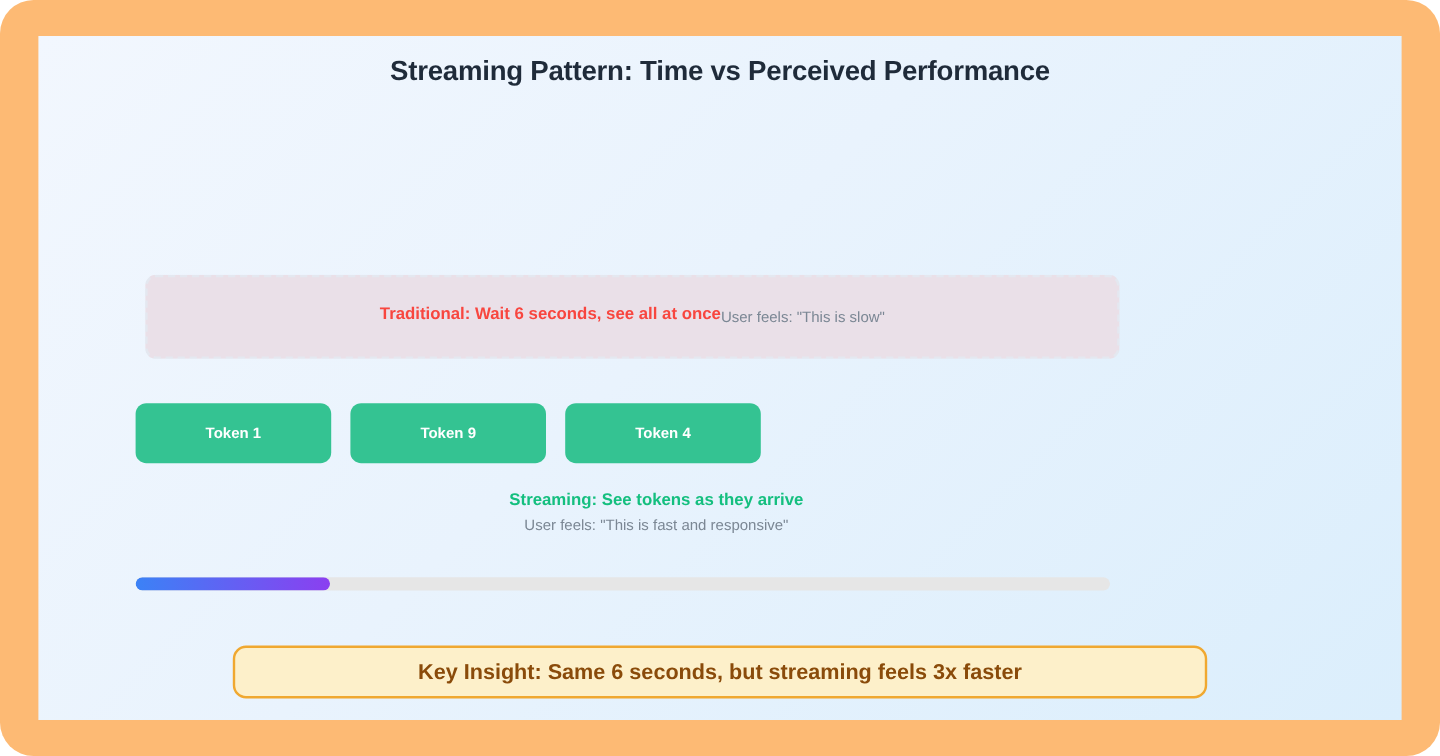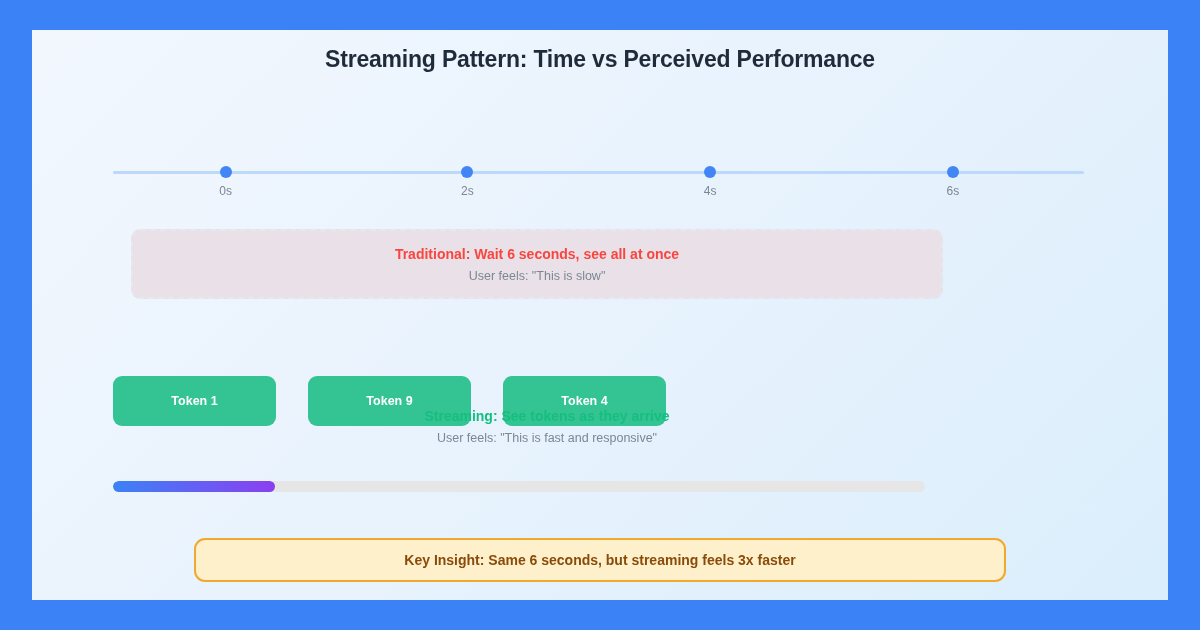--- a/index.html
+++ b/index.html
@@ -12,21 +12,22 @@
   }
   body {
     font-family: "Liberation Sans", sans-serif;
     -webkit-font-smoothing: antialiased;
   }
 
   #stage {
     position: relative;
     width: 1200px;
     height: 630px;
-    background: #3b82f6;
+    background: #fdba74;
+    border-radius: 28px;
   }
 
   
   #canvas {
     position: absolute;
     left: 32px;
     top: 30px;
     width: 1136px;
     height: 570px;
     background: linear-gradient(135deg, #f2f7fe 0%, #e9f3fd 45%, #dbeefc 100%);
@@ -83,30 +84,30 @@
     top: 32px;
     width: 60px;
     text-align: center;
     font-size: 12px;
     color: #7b8794;
   }
 
   
   .trad-card {
     position: absolute;
-    left: 99px;
+    left: 89px;
     top: 199px;
     width: 812px;
     height: 70px;
     background: #eae0e8;
     border: 2px dashed #e4e8f0;
     border-radius: 9px;
     box-sizing: border-box;
     display: flex;
-    flex-direction: column;
+    flex-direction: row;
     align-items: center;
     justify-content: center;
   }
   .trad-title {
     font-size: 14px;
     font-weight: bold;
     color: #f8463f;
     margin-bottom: 7px;
   }
   .trad-sub {
@@ -114,22 +115,21 @@
     color: #7b8794;
   }
 
   
   .tokens {
     position: absolute;
     left: 81px;
     top: 306px;
     width: 877px;
     display: flex;
-    gap: 32px;
-    margin-top: 40px;
+    gap: 16px;
   }
   .token {
     width: 163px;
     height: 50px;
     background: #34c392;
     border-radius: 9px;
     display: flex;
     align-items: center;
     justify-content: center;
     color: #ffffff;
@@ -190,53 +190,33 @@
     top: 508px;
     width: 812px;
     height: 44px;
     background: #fdf0ca;
     border: 2px solid #f0a830;
     border-radius: 11px;
     box-sizing: border-box;
     display: flex;
     align-items: center;
     justify-content: center;
-    font-size: 14px;
+    font-size: 18px;
     font-weight: bold;
     color: #8a4b0a;
   }
 </style>
 </head>
 <body>
 
 <div id="stage">
   <div id="canvas">
 
     <div class="title">Streaming Pattern: Time vs Perceived Performance</div>
 
-    <div class="timeline">
-      <div class="timeline-line"></div>
-
-      <div class="tick" style="left:11.6%">
-        <div class="tick-dot"></div>
-        <div class="tick-label">0s</div>
-      </div>
-      <div class="tick" style="left:36.5%">
-        <div class="tick-dot"></div>
-        <div class="tick-label">2s</div>
-      </div>
-      <div class="tick" style="left:61.5%">
-        <div class="tick-dot"></div>
-        <div class="tick-label">4s</div>
-      </div>
-      <div class="tick" style="left:86.5%">
-        <div class="tick-dot"></div>
-        <div class="tick-label">6s</div>
-      </div>
-    </div>
 
     <div class="trad-card">
       <div class="trad-title">Traditional: Wait 6 seconds, see all at once</div>
       <div class="trad-sub">User feels: "This is slow"</div>
     </div>
 
     <div class="tokens">
       <div class="token">Token 1</div>
       <div class="token">Token 9</div>
       <div class="token">Token 4</div>

